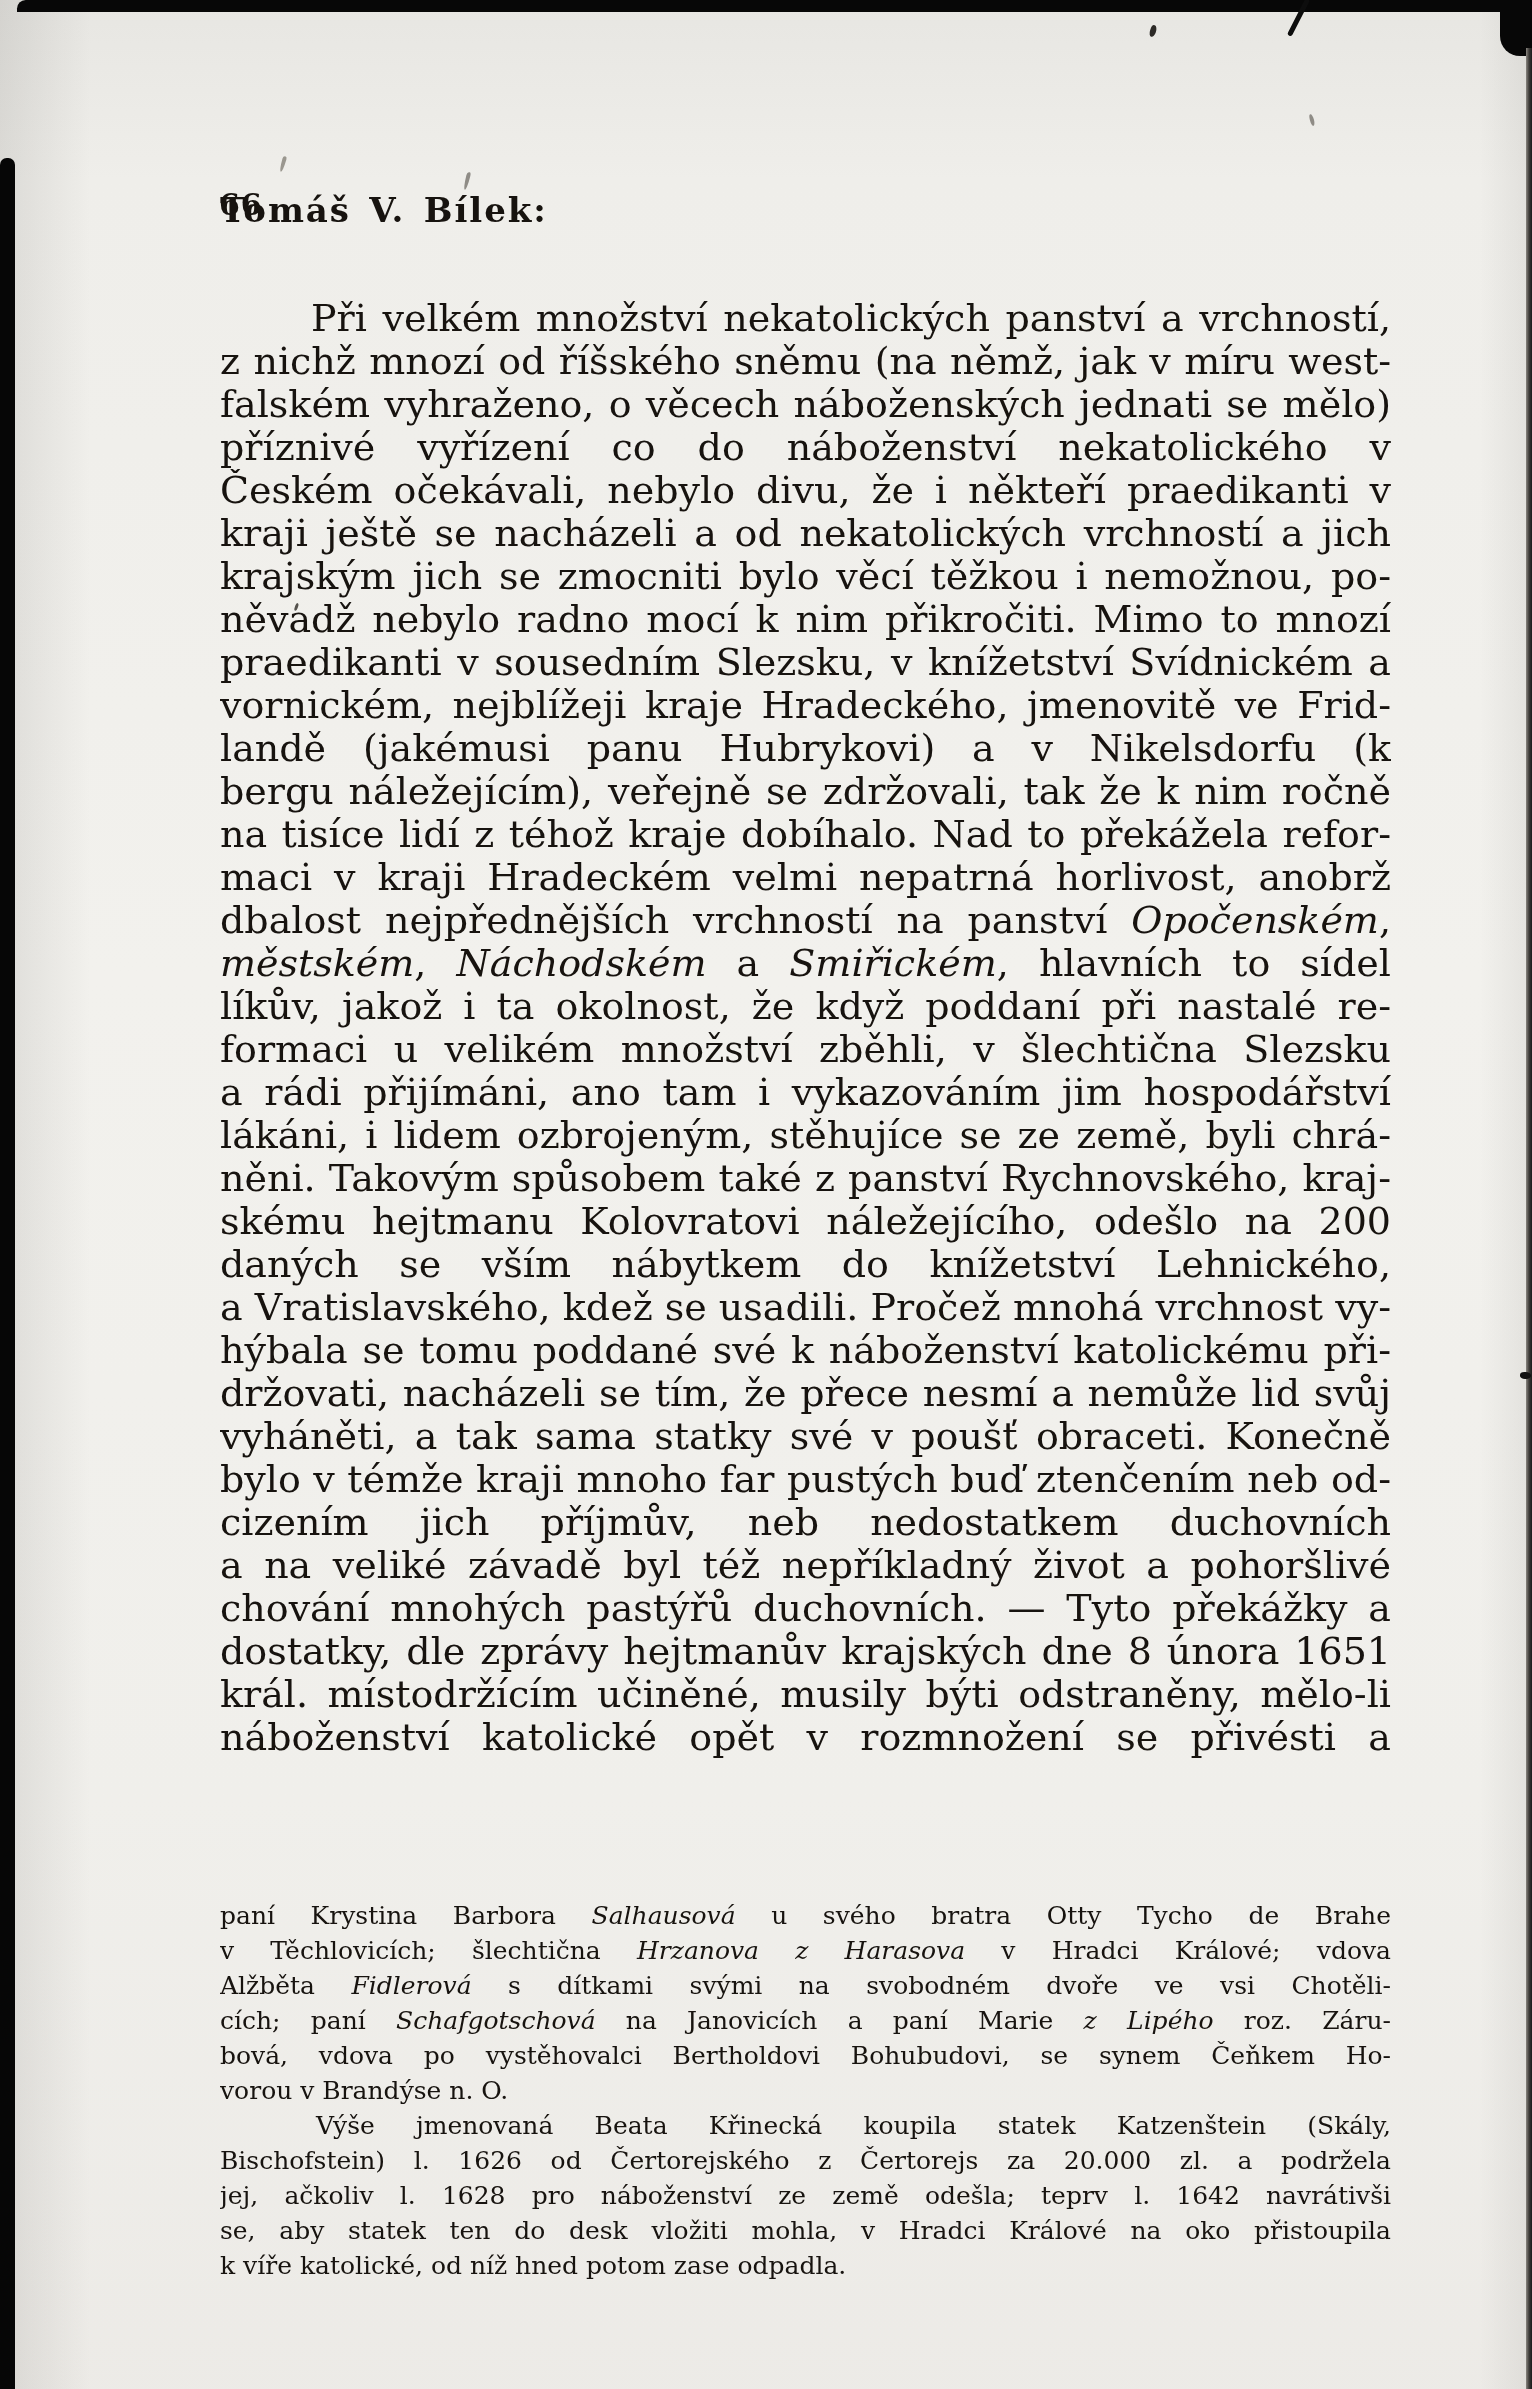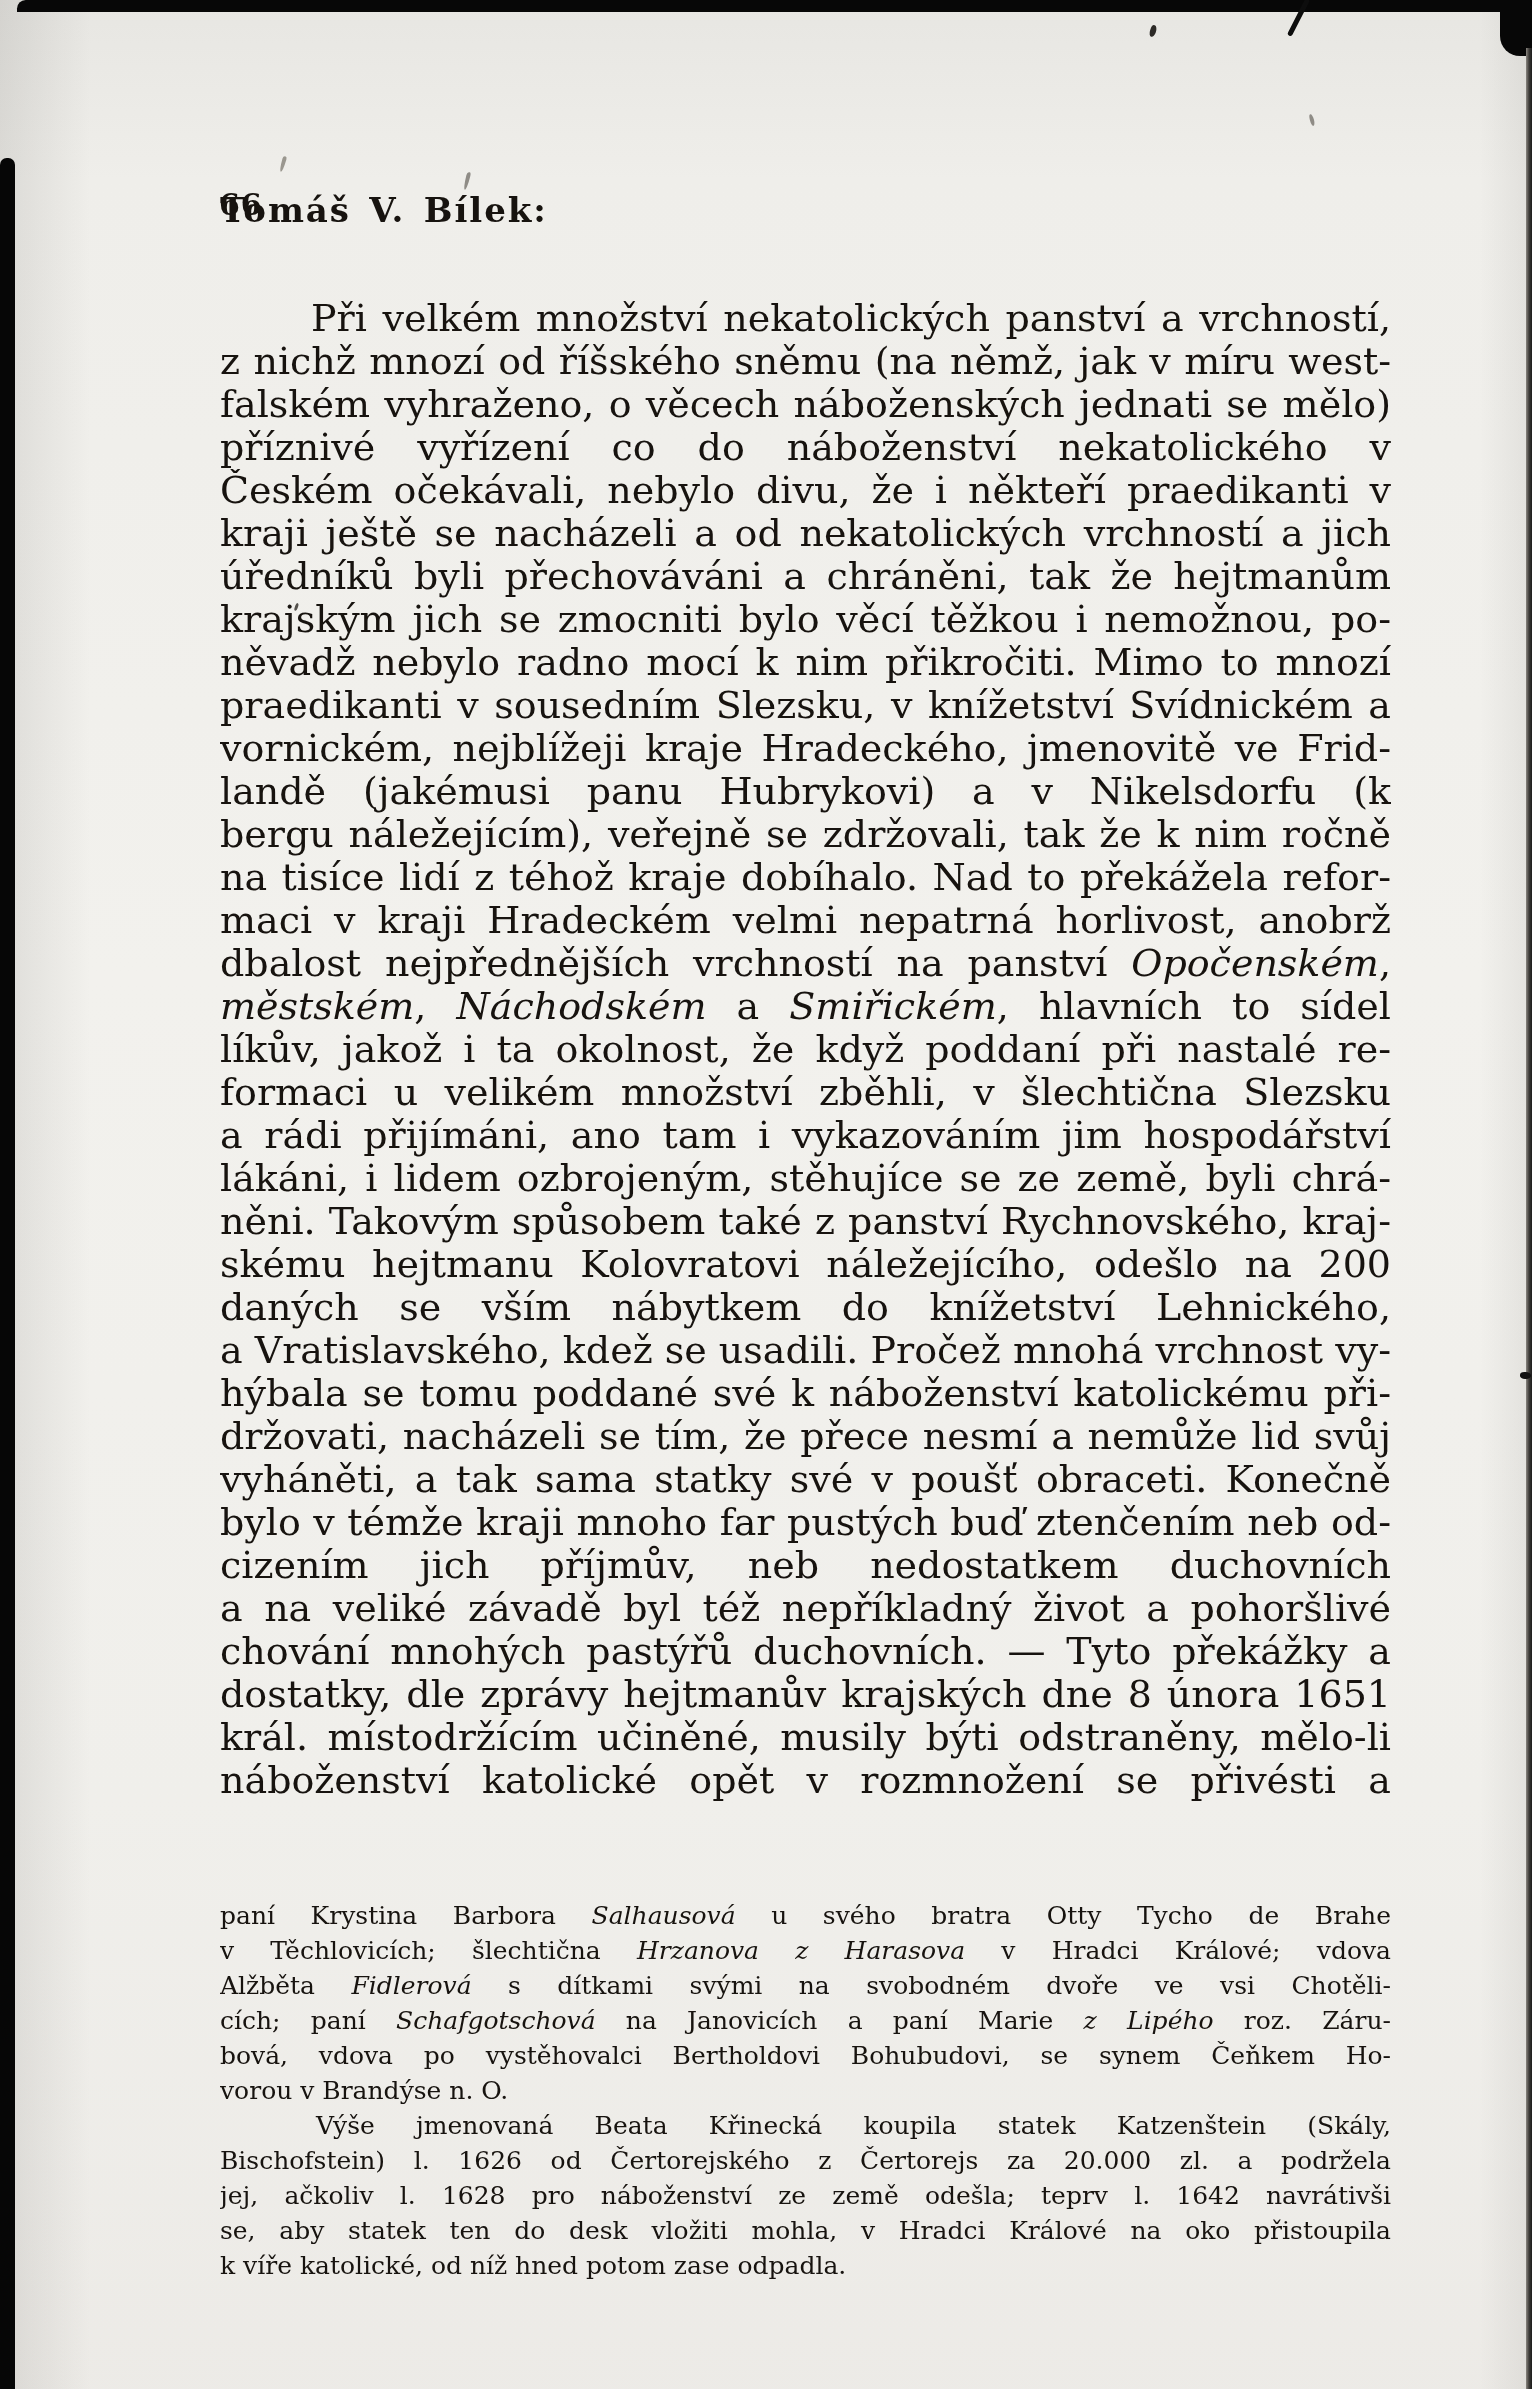--- a/index.html
+++ b/index.html
@@ -71,21 +71,20 @@
   <span class="pagenum">66</span>
   <div class="running-header">Tomáš V. Bílek:</div>
 
   <main class="body-text">
       <div class="tline indent"><span>Při velkém množství nekatolických panství a vrchností,</span></div>
       <div class="tline"><span>z nichž mnozí od říšského sněmu (na němž, jak v míru west-</span></div>
       <div class="tline"><span>falském vyhraženo, o věcech náboženských jednati se mělo)</span></div>
       <div class="tline"><span>příznivé vyřízení co do náboženství nekatolického v království</span></div>
       <div class="tline"><span>Českém očekávali, nebylo divu, že i někteří praedikanti v témž</span></div>
       <div class="tline"><span>kraji ještě se nacházeli a od nekatolických vrchností a jich</span></div>
-      <div class="tline"><span>úředníků byli přechováváni a chráněni, tak že hejtmanům</span></div>
       <div class="tline"><span>krajským jich se zmocniti bylo věcí těžkou i nemožnou, po-</span></div>
       <div class="tline"><span>něvadž nebylo radno mocí k nim přikročiti. Mimo to mnozí</span></div>
       <div class="tline"><span>praedikanti v sousedním Slezsku, v knížetství Svídnickém a Ja-</span></div>
       <div class="tline"><span>vornickém, nejblížeji kraje Hradeckého, jmenovitě ve Frid-</span></div>
       <div class="tline"><span>landě (jakémusi panu Hubrykovi) a v Nikelsdorfu (k Schmiede-</span></div>
       <div class="tline"><span>bergu náležejícím), veřejně se zdržovali, tak že k nim ročně</span></div>
       <div class="tline"><span>na tisíce lidí z téhož kraje dobíhalo. Nad to překážela refor-</span></div>
       <div class="tline"><span>maci v kraji Hradeckém velmi nepatrná horlivost, anobrž ne-</span></div>
       <div class="tline"><span>dbalost nejpřednějších vrchností na panství </span><i>Opočenském</i><span>, </span><i>Novo-</i></div>
       <div class="tline"><i>městském</i><span>, </span><i>Náchodském</i><span> a </span><i>Smiřickém</i><span>, hlavních to sídel nekato-</span></div>

